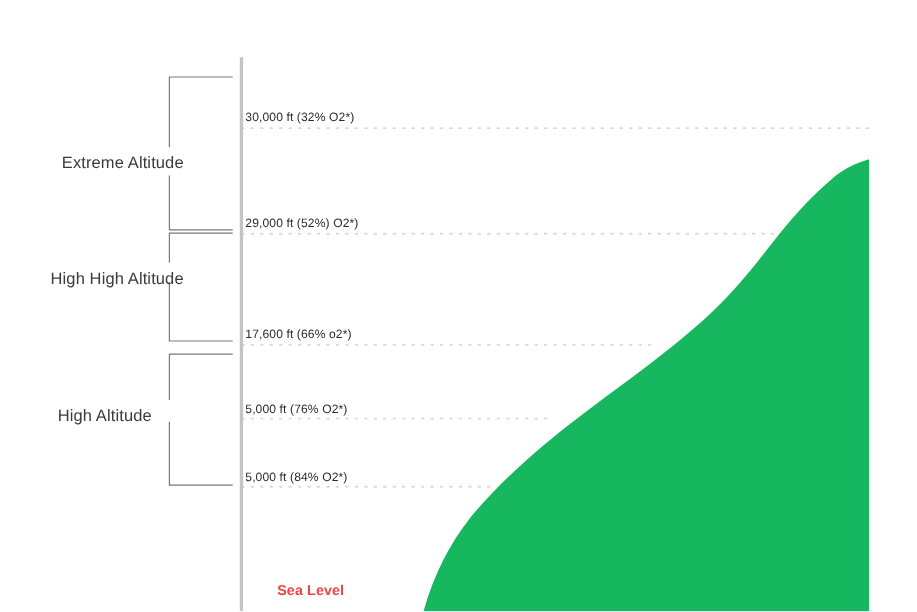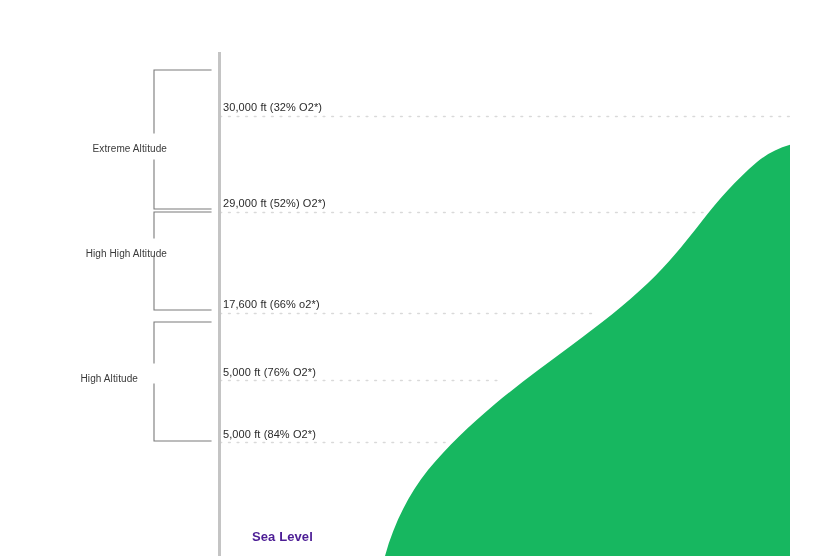--- a/index.html
+++ b/index.html
@@ -30,32 +30,32 @@
   .tick-label {
     position: absolute;
     font-size: 11px;
     line-height: 12px;
     color: #2b2b2b;
     white-space: nowrap;
     letter-spacing: 0.1px;
   }
   .zone-label {
     position: absolute;
-    font-size: 10px;
+    font-size: 15px;
     line-height: 15px;
     color: #3a3a3a;
     white-space: nowrap;
     text-align: left;
     letter-spacing: 0.1px;
   }
   .baseline-label {
     position: absolute;
     font-size: 13px;
     line-height: 15px;
-    color: #4c1d95;
+    color: #ef4444;
     font-weight: bold;
     white-space: nowrap;
     letter-spacing: 0.1px;
   }
 </style>
 </head>
 <body>
 
 <div id="stage">
 

